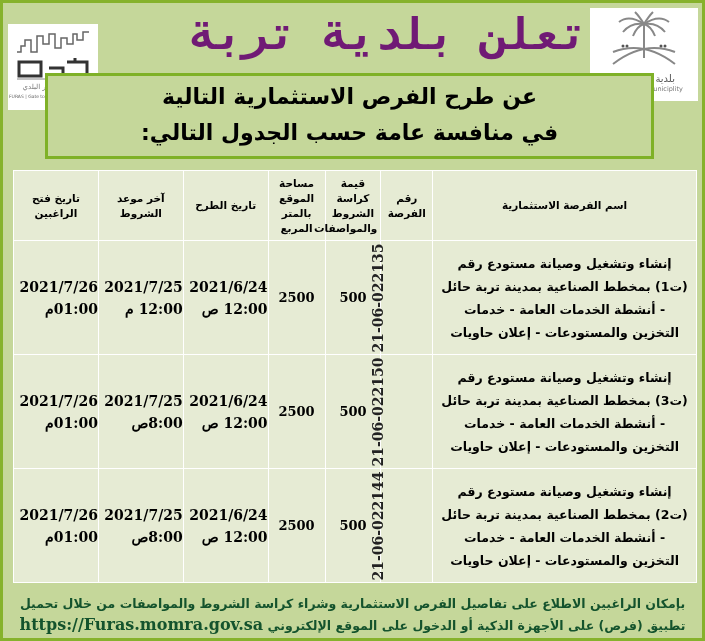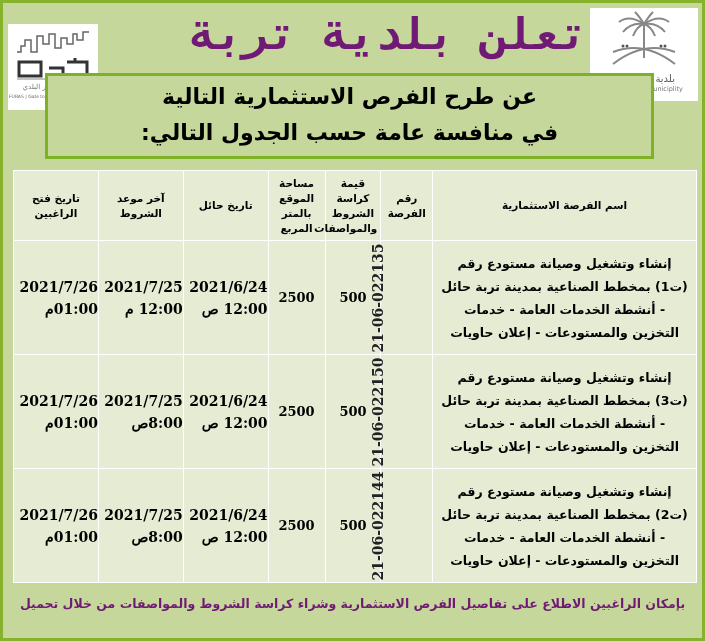--- a/index.html
+++ b/index.html
@@ -77,21 +77,21 @@
   }
   td.date-cell {
     font-family: "DejaVu Serif", serif; font-weight: bold; font-size: 14px; line-height: 22px; text-align: right;
   }
   .time-line { direction: rtl; display: block; }
 
   
   .footer {
     position: absolute; left: 10px; right: 10px; top: 590px; height: 48px;
     direction: rtl; text-align: center; font-weight: bold; font-size: 12.5px; line-height: 21px;
-    color: #701a75;
+    color: #14532d;
   }
   .footer-url { font-family: "DejaVu Serif", serif; font-size: 16px; direction: ltr; unicode-bidi: embed; }
 </style>
 </head>
 <body>
 
 <div class="page">
 
   <div class="logo-furas">
     <svg width="76" height="26" viewBox="0 0 76 26">
@@ -145,21 +145,21 @@
         <col style="width:82px">
         <col style="width:82px">
         <col style="width:82px">
     </colgroup>
     <thead>
       <tr>
         <th>اسم الفرصة الاستثمارية</th>
         <th>رقم الفرصة</th>
         <th>قيمة كراسة الشروط والمواصفات</th>
         <th>مساحة الموقع بالمتر المربع</th>
-        <th>تاريخ حائل</th>
+        <th>تاريخ الطرح</th>
         <th>آخر موعد الشروط</th>
         <th>تاريخ فتح الراغبين</th>
       </tr>
     </thead>
     <tbody>
       <tr>
         <td class="name-cell">إنشاء وتشغيل وصيانة مستودع رقم (ت1) بمخطط الصناعية بمدينة تربة حائل - أنشطة الخدمات العامة - خدمات التخزين والمستودعات - إعلان حاويات</td>
         <td class="id-cell"><span class="id-vertical">21-06-022135</span></td>
         <td class="num-cell">500</td>
         <td class="num-cell">2500</td>
@@ -210,15 +210,19 @@
         <td class="date-cell">
             <span class="time-line">2021/7/26</span>
             <span class="time-line">01:00م</span>
           </td>
       </tr>
     </tbody>
   </table>
 
   <div class="footer">
     <div>بإمكان الراغبين الاطلاع على تفاصيل الفرص الاستثمارية وشراء كراسة الشروط والمواصفات من خلال تحميل</div>
+    <div>
+      <span>تطبيق (فرص) على الأجهزة الذكية أو الدخول على الموقع الإلكتروني</span>
+      <span class="footer-url">https://Furas.momra.gov.sa</span>
+    </div>
   </div>
 
 </div>
 
 </body></html>

